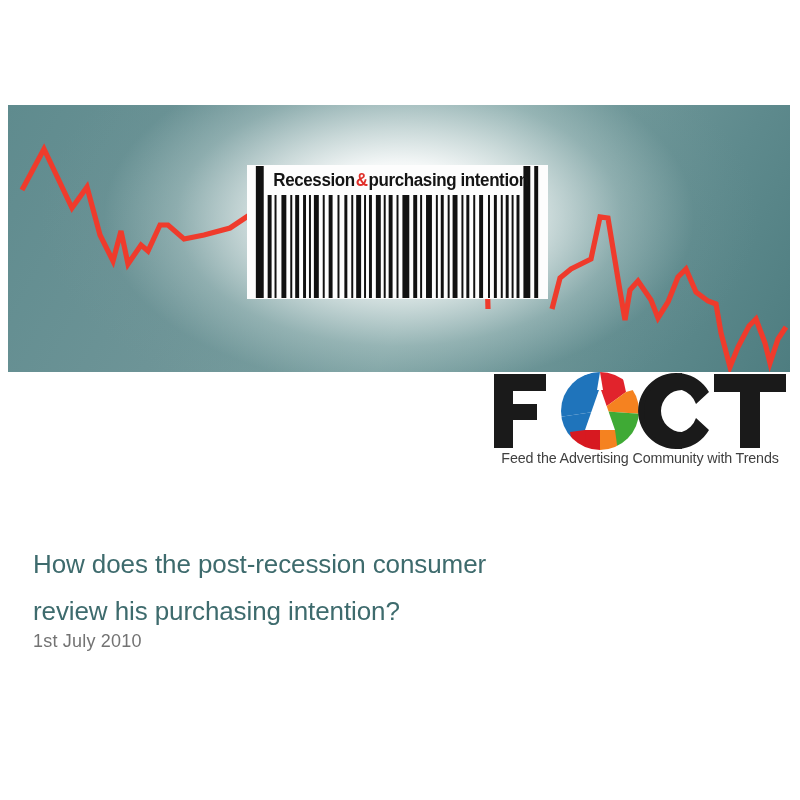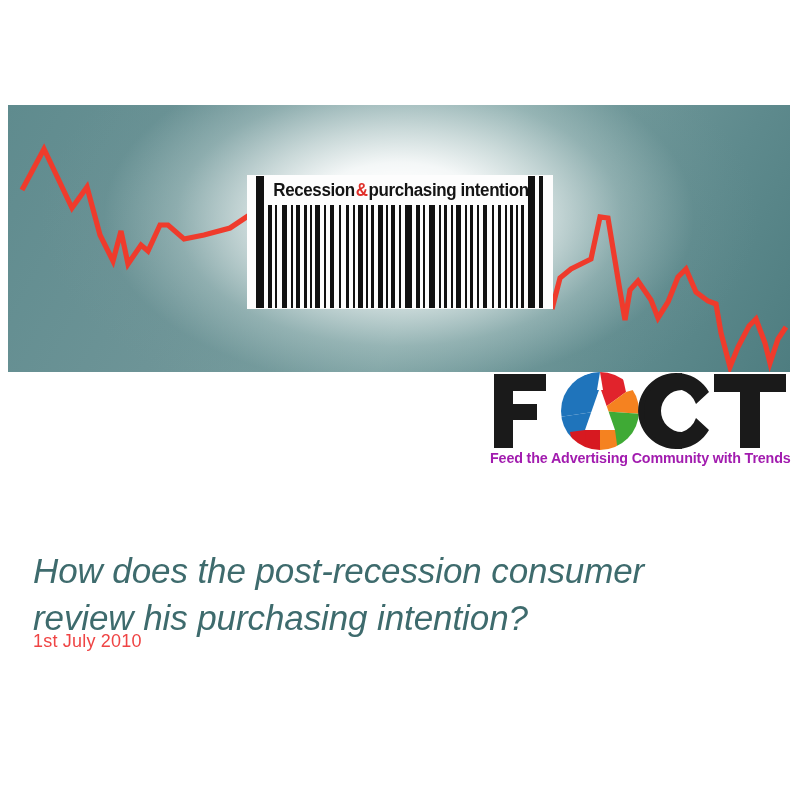--- a/index.html
+++ b/index.html
@@ -40,23 +40,24 @@
     inset: 0;
     width: 100%;
     height: 100%;
     display: block;
   }
 
   
   .barcode {
     position: absolute;
     left: 247px;
-    top: 175px;
-    width: 306px;
+    top: 165px;
+    width: 274px;
     height: 134px;
+    padding-left: 27px;
   }
   .barcode-inner {
     position: absolute;
     inset: 0;
     background: #fdfdfd;
   }
   .bc-svg { position:absolute; inset:0; width:100%; height:100%; display:block; }
   .bc-label {
     position: absolute;
     left: 20px;
@@ -90,49 +91,48 @@
     height: 82px;
   }
   .logo-svg { position: absolute; inset: 0; width: 100%; height: 100%; display: block; }
   .logo-tagline {
     position: absolute;
     left: 0;
     top: 80px;
     width: 300px;
     text-align: center;
     font-family: "Liberation Sans", sans-serif;
-    font-weight: bold;
+    font-weight: normal;
     font-size: 14.3px;
-    color: #a21caf;
+    color: #404040;
     letter-spacing: -0.15px;
     white-space: nowrap;
   }
 
   
   .title {
     position: absolute;
     left: 33px;
     top: 524px;
     width: 720px;
     font-family: "Liberation Sans", sans-serif;
-    font-size: 35px;
+    font-size: 26px;
     line-height: 47px;
     color: #3e6b6d;
     font-weight: normal;
     letter-spacing: -0.1px;
-    font-style: italic;
   }
   .title-line { display: block; }
   .subtitle {
     position: absolute;
     left: 33px;
     top: 631px;
     font-family: "Liberation Sans", sans-serif;
     font-size: 18px;
-    color: #ef4444;
+    color: #737373;
     letter-spacing: 0.2px;
   }
 </style>
 </head>
 <body>
 
 <div class="hero">
   <svg class="hero-svg" viewBox="0 0 782 267" preserveAspectRatio="none">
 
     <polyline fill="none" stroke="#ef3b2c" stroke-width="5.2" stroke-linejoin="miter" stroke-linecap="butt" points="14,85 36,44 64,103 79,82 92,130 105,156 113,126 120,159 133,140 140,146 152,120 160,120 176,134 196,130 222,123 240,111 255,127 274,121 286,130 310,143 330,146 352,149 370,147 388,127 400,116 413,149 432,175 452,143 470,116 478,126 480,204"></polyline>

